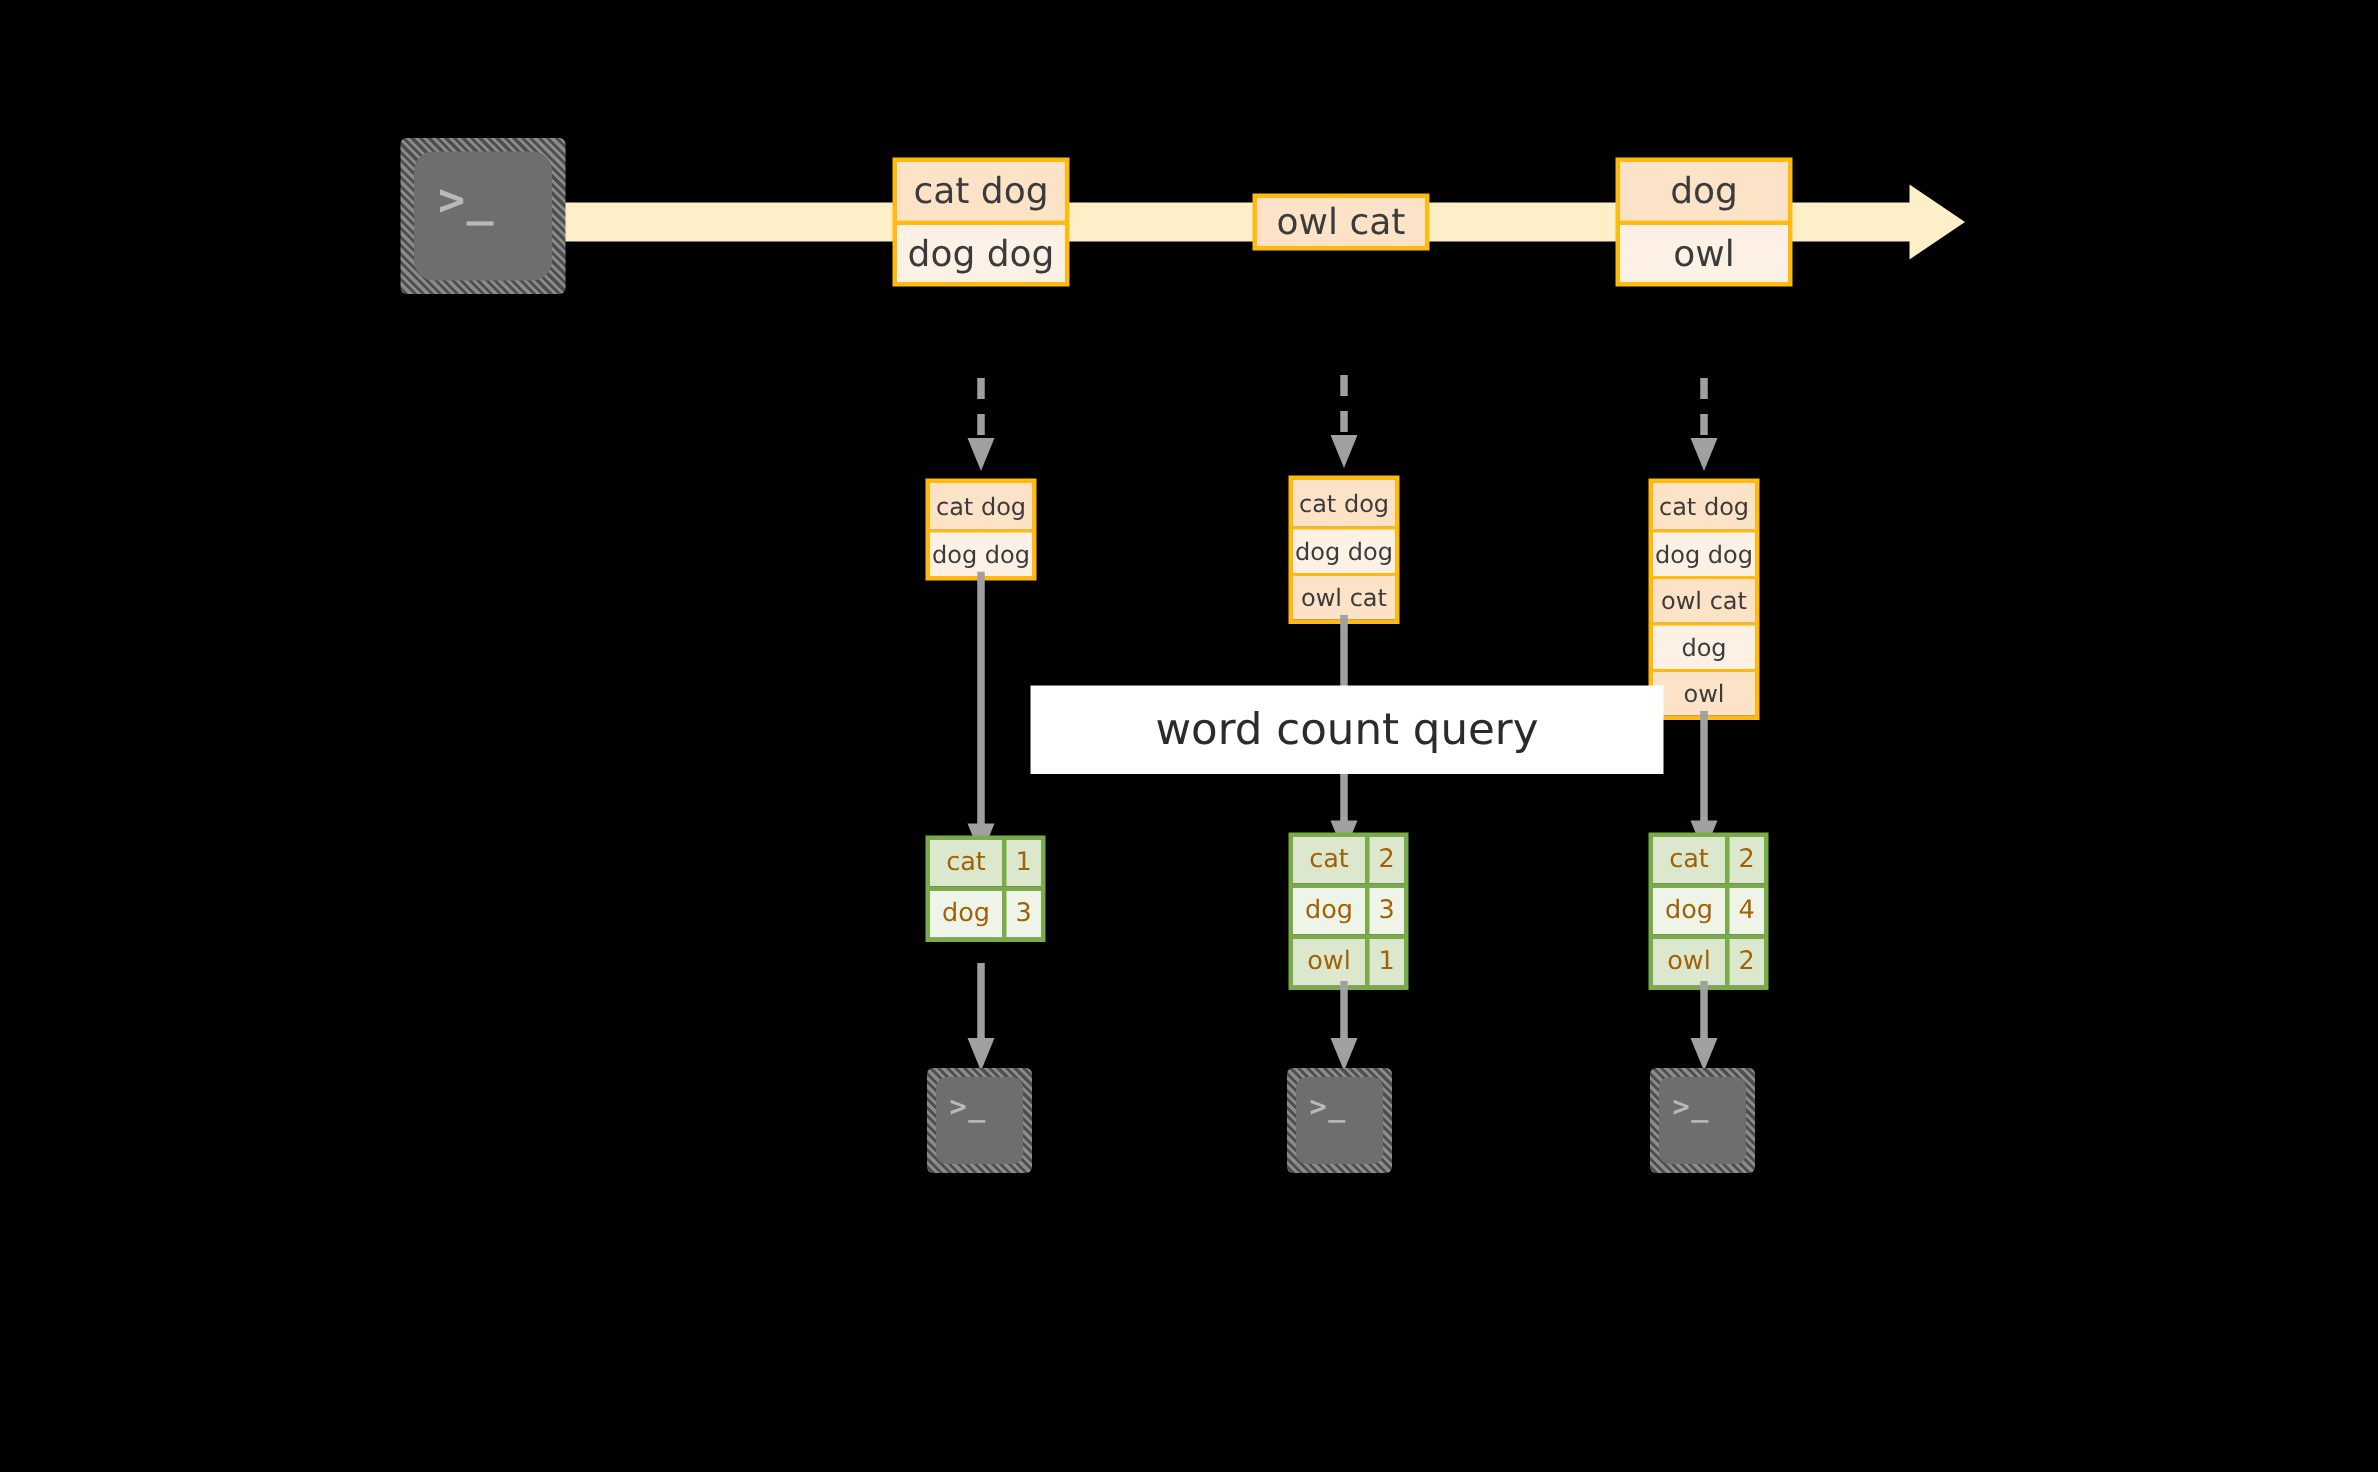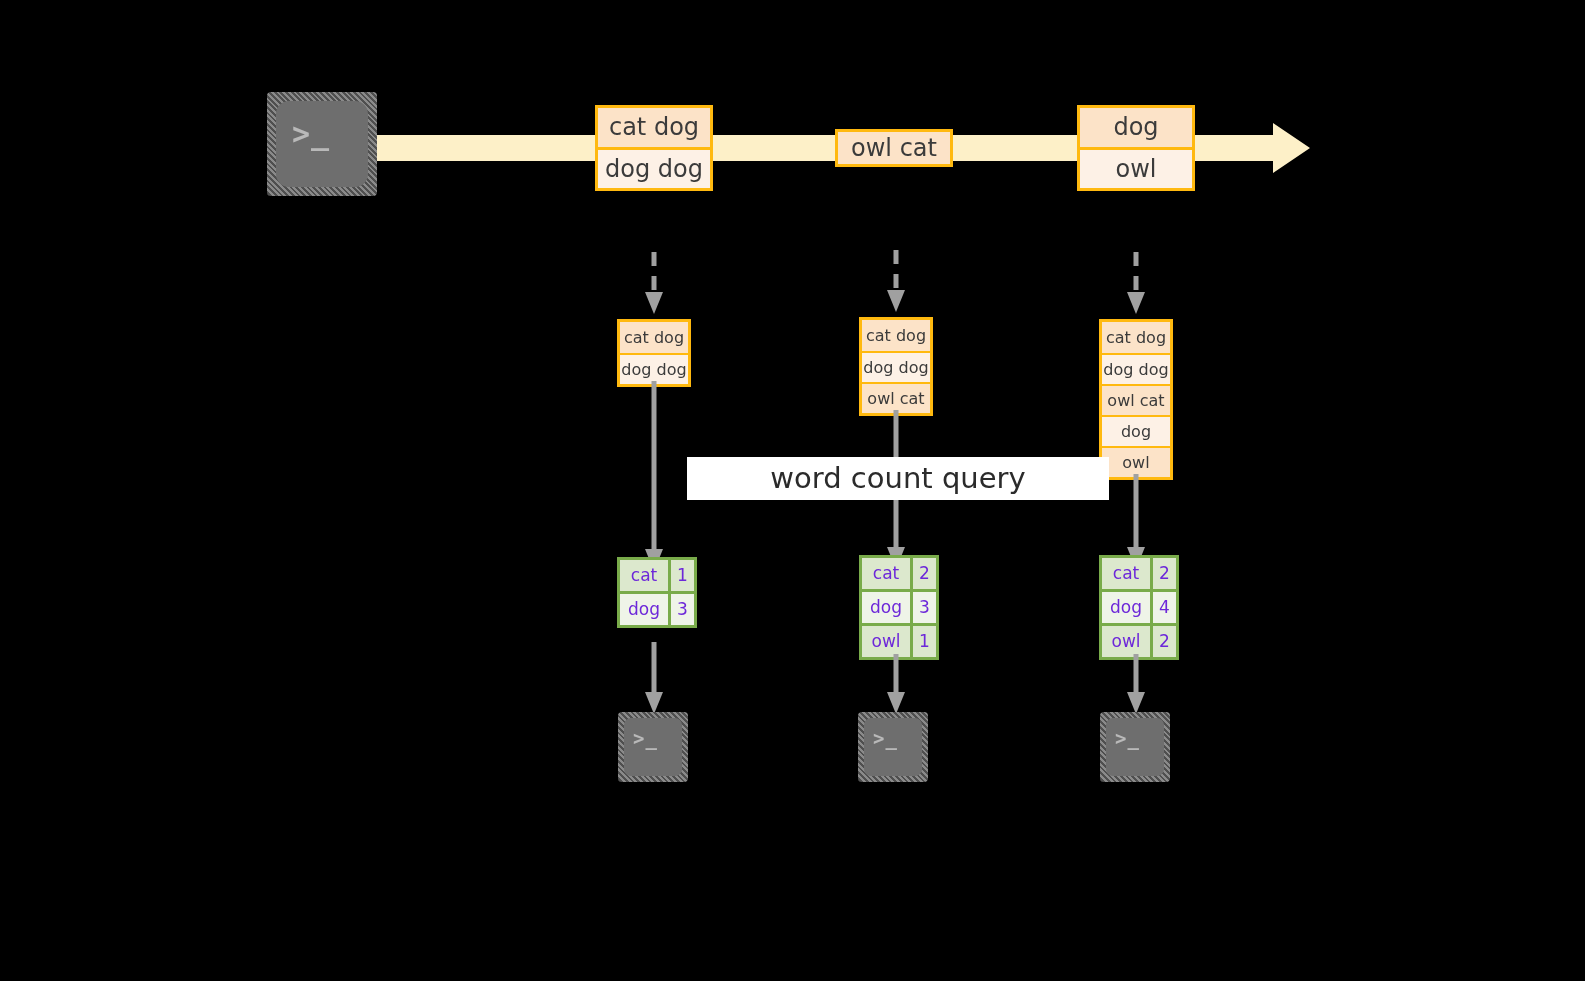--- a/index.html
+++ b/index.html
@@ -143,40 +143,40 @@
   .result-row {
     display: flex;
     height: 31px;
   }
   .result-row + .result-row { border-top: 3px solid #79ab4a; }
   .result-cell {
     box-sizing: border-box;
     display: flex;
     align-items: center;
     justify-content: center;
-    color: #6d28d9;
+    color: #a16207;
     font-size: 17px;
     line-height: 1;
   }
   .result-cell.key { width: 48px; }
   .result-cell.val { width: 26px; border-left: 3px solid #79ab4a; }
   .result-row.shade-a .result-cell { background: #dce8cd; }
   .result-row.shade-b .result-cell { background: #eff4e8; }
 
   .result-table-1 { left: 617px; top: 557px; }
   .result-table-2 { left: 859px; top: 555px; }
   .result-table-3 { left: 1099px; top: 555px; }
 
   
   .query-banner {
     position: absolute;
     left: 687px;
     top: 457px;
     width: 422px;
-    height: 43px;
+    height: 59px;
     background: #ffffff;
     display: flex;
     align-items: center;
     justify-content: center;
     color: #2b2b2b;
     font-size: 29px;
     line-height: 1;
   }
 
   .term-b1 { left: 618px; top: 712px; }

